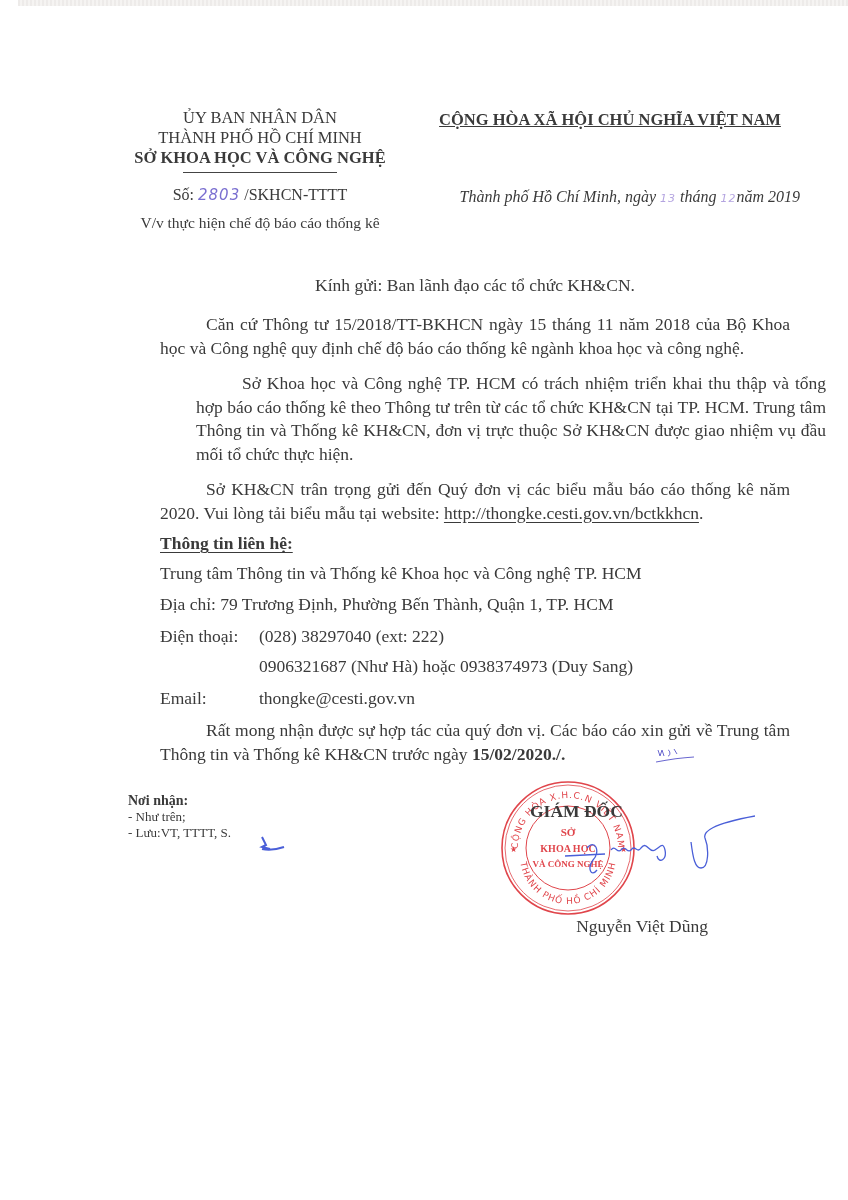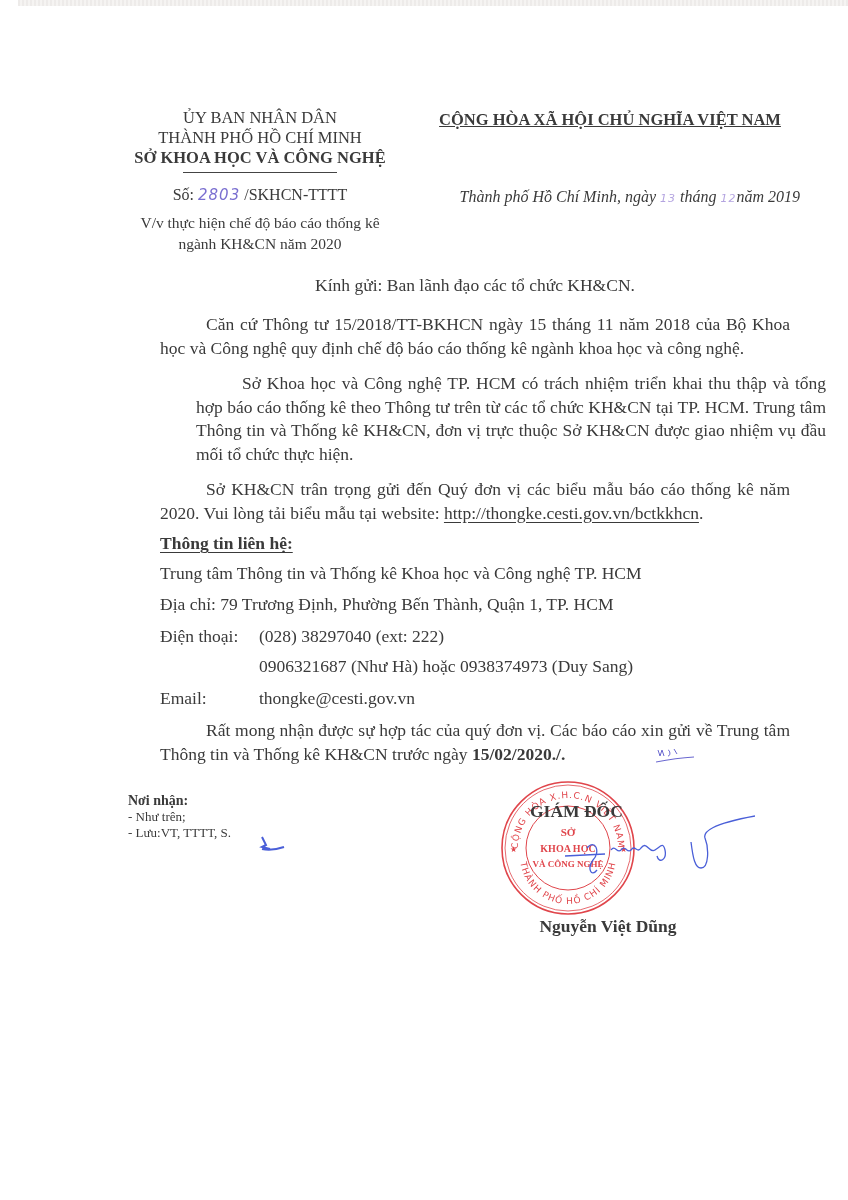--- a/index.html
+++ b/index.html
@@ -28,21 +28,21 @@
     .p { left: 160px; width: 630px; }
     .indent { text-indent: 46px; }
     .kg { left: 160px; top: 275px; width: 630px; text-align: center; font-size: 17.5px; }
     .link { text-decoration: underline; text-underline-offset: 3px; }
     .contact-title { left: 160px; top: 533px; font-size: 17.5px; font-weight: bold; text-decoration: underline; text-underline-offset: 3px; }
     .row { left: 160px; font-size: 17.5px; }
     .label-col { display: inline-block; width: 99px; }
     .recv { left: 128px; top: 793px; font-size: 13px; line-height: 16px; }
     .recv .t { font-weight: bold; font-size: 14px; }
     .sig-title { left: 530px; top: 801px; width: 140px; text-align: left; font-size: 17.5px; font-weight: bold; }
-    .sig-name { left: 508px; top: 916px; width: 200px; text-align: center; font-size: 17.5px; font-weight: bold; }
+    .sig-name { left: 508px; top: 916px; width: 200px; text-align: right; font-size: 17.5px; font-weight: normal; }
     .stamp { left: 498px; top: 778px; width: 140px; height: 140px; }
     .signature { left: 565px; top: 800px; width: 190px; height: 80px; }
     .initials-mark { left: 656px; top: 746px; width: 40px; height: 20px; }
     .recv-mark { left: 258px; top: 835px; width: 30px; height: 24px; }
   </style>
 </head>
 <body>
 
 <div class="scan-edge"></div>
 
@@ -57,21 +57,20 @@
   <div>CỘNG HÒA XÃ HỘI CHỦ NGHĨA VIỆT NAM</div>
 </div>
 
 <div class="abs so-line">
   <span>Số:</span>
   <span class="hand">2803</span>
   <span>/SKHCN-TTTT</span>
 </div>
 <div class="abs vv">
   <div>V/v thực hiện chế độ báo cáo thống kê</div>
-  <div>ngành KH&amp;CN năm 2020</div>
 </div>
 
 <div class="abs date">
   <span>Thành phố Hồ Chí Minh, ngày</span>
   <span class="hand">13</span>
   <span>tháng</span>
   <span class="hand">12</span><span>năm 2019</span>
 </div>
 
 <div class="abs kg">Kính gửi: Ban lãnh đạo các tổ chức KH&amp;CN.</div>

